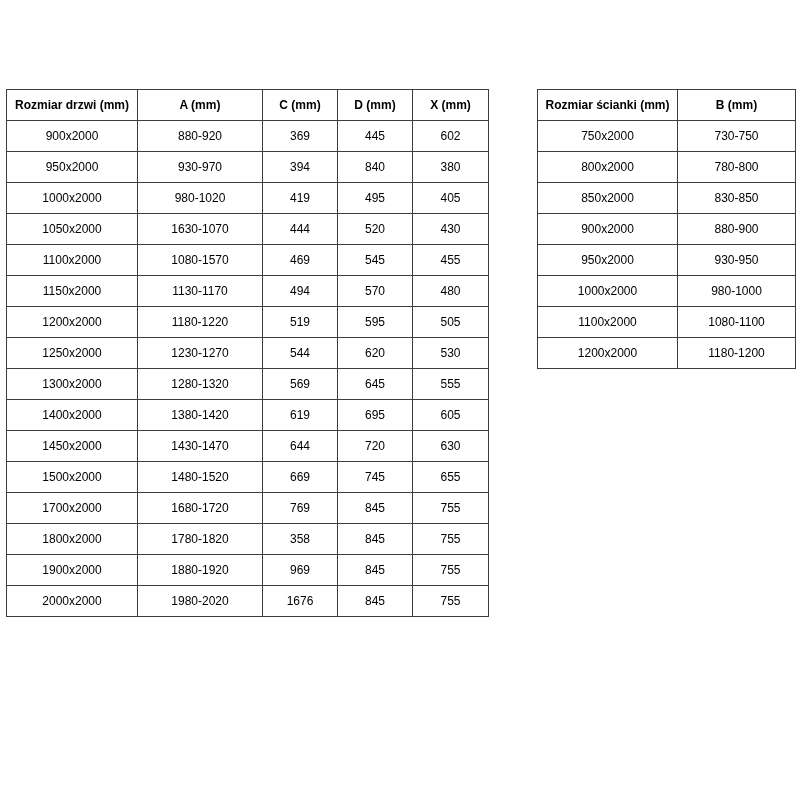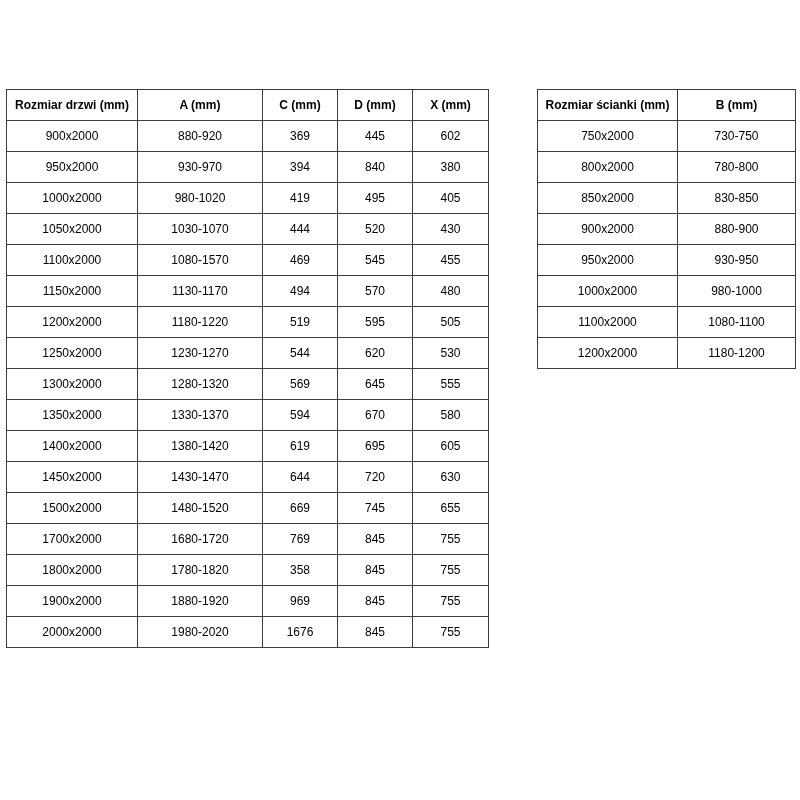--- a/index.html
+++ b/index.html
@@ -87,21 +87,21 @@
       </tr>
       <tr>
         <td>1000x2000</td>
         <td>980-1020</td>
         <td>419</td>
         <td>495</td>
         <td>405</td>
       </tr>
       <tr>
         <td>1050x2000</td>
-        <td>1030-1070</td>
+        <td>1630-1070</td>
         <td>444</td>
         <td>520</td>
         <td>430</td>
       </tr>
       <tr>
         <td>1100x2000</td>
         <td>1080-1570</td>
         <td>469</td>
         <td>545</td>
         <td>455</td>
@@ -126,27 +126,20 @@
         <td>544</td>
         <td>620</td>
         <td>530</td>
       </tr>
       <tr>
         <td>1300x2000</td>
         <td>1280-1320</td>
         <td>569</td>
         <td>645</td>
         <td>555</td>
-      </tr>
-      <tr>
-        <td>1350x2000</td>
-        <td>1330-1370</td>
-        <td>594</td>
-        <td>670</td>
-        <td>580</td>
       </tr>
       <tr>
         <td>1400x2000</td>
         <td>1380-1420</td>
         <td>619</td>
         <td>695</td>
         <td>605</td>
       </tr>
       <tr>
         <td>1450x2000</td>

